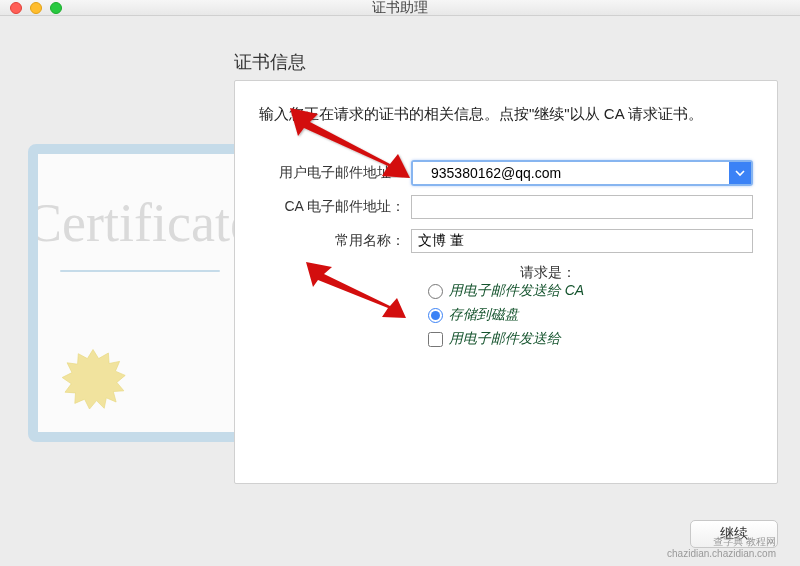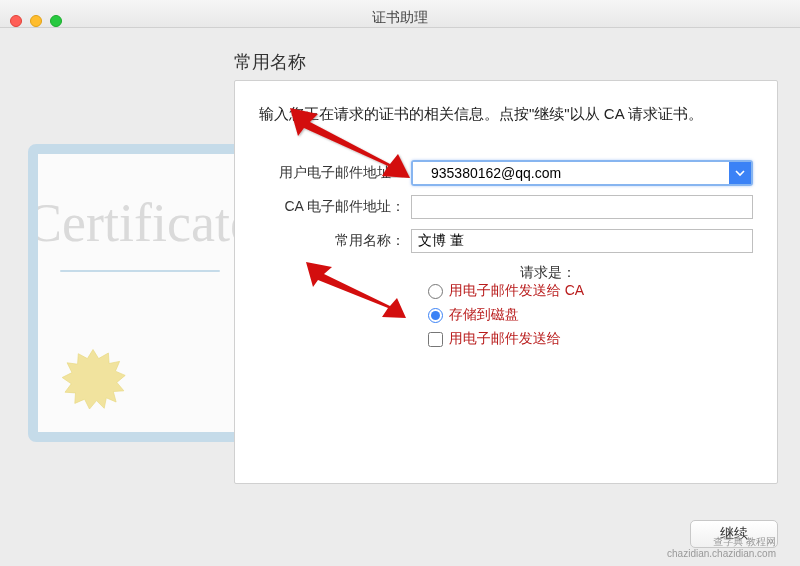--- a/index.html
+++ b/index.html
@@ -9,25 +9,25 @@
       font-family: -apple-system, "Helvetica Neue", "PingFang SC", "Hiragino Sans GB", sans-serif;
     }
     body {
       width: 800px;
       height: 566px;
       background: #ececec;
       position: relative;
       overflow: hidden;
     }
     .titlebar {
-      height: 28px;
+      height: 16px;
       background: linear-gradient(#f6f6f6, #e8e8e8);
       border-bottom: 1px solid #d0d0d0;
       display: flex;
-      align-items: flex-end;
+      align-items: center;
       padding: 0 10px;
       position: relative;
     }
     .traffic-lights {
       display: flex;
       gap: 8px;
     }
     .traffic-light {
       width: 12px;
       height: 12px;
@@ -119,21 +119,22 @@
     .radio-row, .check-row {
       display: flex;
       align-items: center;
       margin-bottom: 6px;
     }
     .radio-row input, .check-row input {
       margin-right: 6px;
     }
     .radio-row label, .check-row label {
       font-size: 14px;
-      color: #b91c1c;
+      color: #14532d;
+      font-style: italic;
     }
     .continue-btn {
       position: absolute;
       right: 22px;
       bottom: 18px;
       width: 88px;
       height: 28px;
       background: linear-gradient(#fff, #f1f1f1);
       border: 1px solid #c8c8c8;
       border-radius: 5px;
@@ -213,21 +214,21 @@
 <div class="cert-bg">
   <div class="cert-script">Certificate</div>
   <div class="cert-line"></div>
   <svg class="cert-seal" viewBox="0 0 100 100">
     <g fill="#f3e28b" stroke="#e8d66a" stroke-width="1">
       <path d="M50 5 L58 18 L72 10 L73 25 L88 22 L82 36 L96 42 L84 52 L94 64 L79 65 L83 80 L69 74 L66 89 L55 78 L45 90 L38 76 L24 82 L25 67 L10 66 L19 54 L6 45 L20 38 L13 24 L28 26 L29 11 L42 18 Z"></path>
     </g>
   </svg>
 </div>
 
-<div class="heading">常用名称</div>
+<div class="heading">证书信息</div>
 
 <div class="panel">
   <div class="instructions">输入您正在请求的证书的相关信息。点按"继续"以从 CA 请求证书。</div>
 
   <div class="form-row">
     <div class="form-label">用户电子邮件地址：</div>
     <div class="form-field">
       <div class="combo">
         <input type="text" value="935380162@qq.com" style="">
         <div class="combo-arrow">

